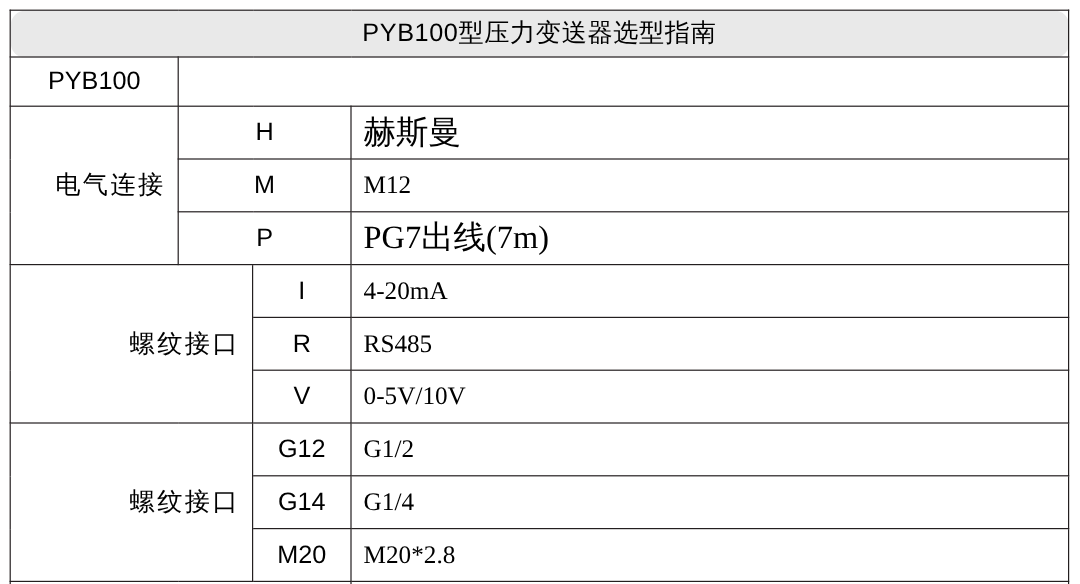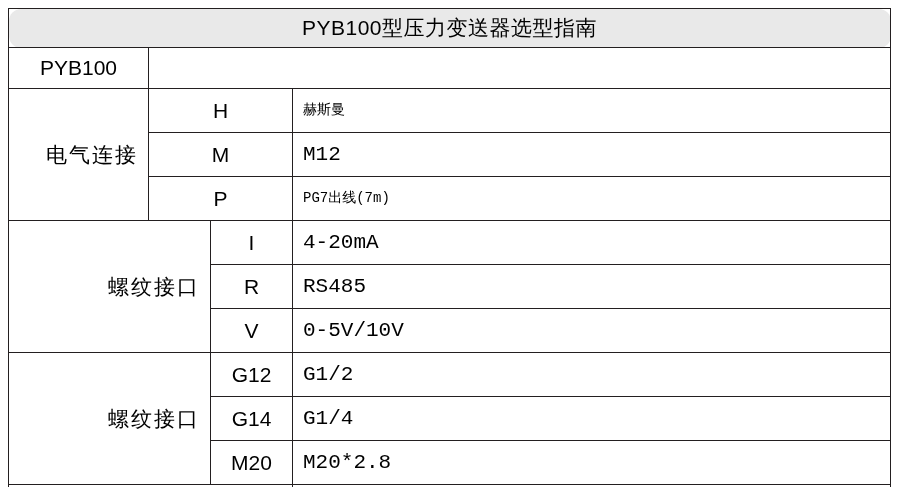--- a/index.html
+++ b/index.html
@@ -56,25 +56,25 @@
     font-size: 22px;
     letter-spacing: 2px;
   }
   .code-cell {
     text-align: center;
     font-size: 20px;
   }
   .value-cell {
     text-align: left;
     font-size: 20px;
-    font-family: Liberation Mono, monospace;
+    font-family: Liberation Serif, serif;
   }
   .value-cell.cjk {
-    font-family: Liberation Mono, monospace;
-    font-size: 14px;
+    font-family: Liberation Serif, serif;
+    font-size: 27px;
   }
   .range-label {
     text-align: center;
     font-size: 22px;
     letter-spacing: 8px;
   }
   .empty-cell { background: #ffffff; }
   .r-h { height: 43px; }
 </style>
 </head>

